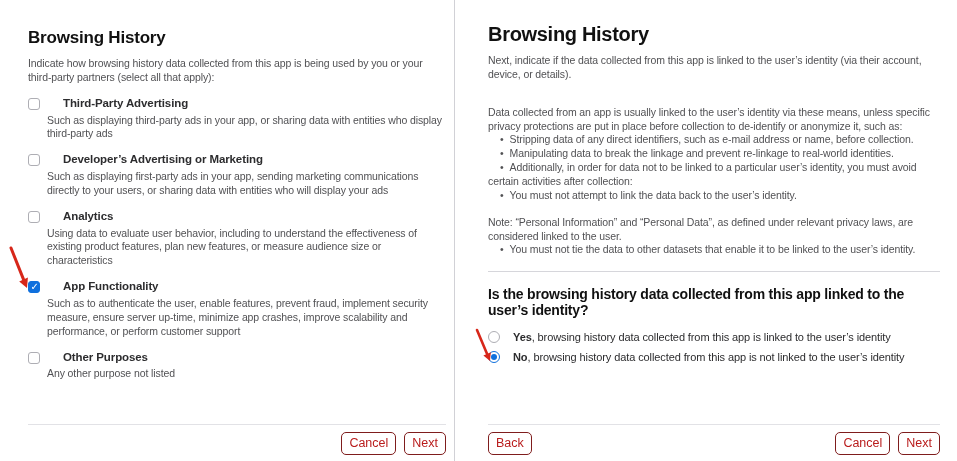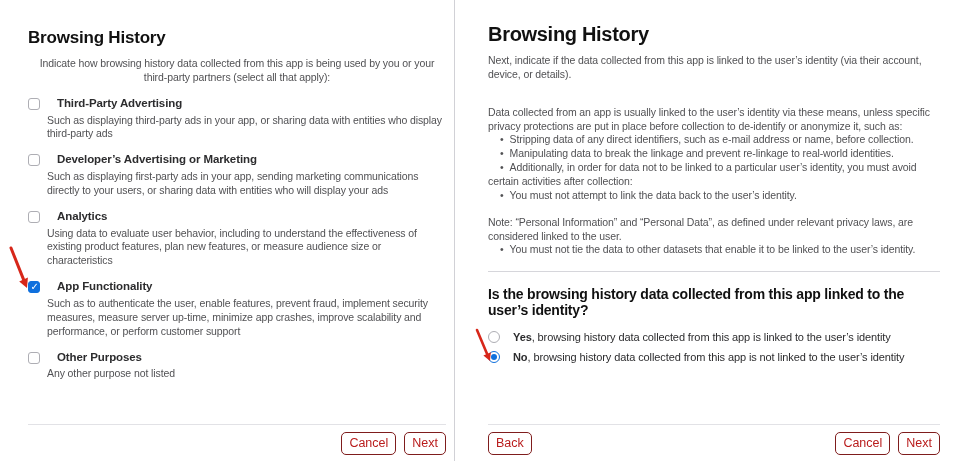--- a/index.html
+++ b/index.html
@@ -9,26 +9,26 @@
 
   
   .panel { position:relative; height:461px; }
   .panel-left  { width:455px; border-right:1px solid #d1d1d6; padding:0 8px 0 28px; }
   .panel-right { width:502px; padding:0 17px 0 33px; }
 
   
   .title-left  { font-size:17px; font-weight:bold; letter-spacing:-0.2px; margin-top:28px; color:#111; }
   .title-right { font-size:20px; font-weight:bold; letter-spacing:-0.3px; margin-top:23px; color:#111; }
   .body-txt { font-size:10.5px; line-height:1.32; letter-spacing:-0.1px; color:#515154; }
-  .intro { margin-top:9px;text-align:center; }
+  .intro { margin-top:9px; }
   .para  { margin-top:24px; }
 
   
   .option { margin-top:12px; }
-  .option-row { display:flex; align-items:flex-start; gap:17px; cursor:default; }
+  .option-row { display:flex; align-items:flex-start; gap:23px; cursor:default; }
   .checkbox { width:12px; height:12px; flex:0 0 12px; margin-top:1px; border:1px solid #aeaeb4;
     border-radius:3px; background:#fff; }
   .checkbox.checked { background:#0f70dd; border-color:#0f70dd; position:relative; }
   .checkbox.checked::after { content:"✓"; position:absolute; left:1.5px; top:-1px;
     font-size:10px; font-weight:bold; color:#fff; }
   .option-label { font-size:11.5px; font-weight:bold; letter-spacing:-0.1px; color:#2c2c2e; line-height:1.2; }
   .option-desc { margin:3px 0 0 19px; }
 
   
   .bullet { text-indent:12px; }
@@ -93,21 +93,21 @@
       </div>
       <p class="body-txt option-desc">Using data to evaluate user behavior, including to understand the effectiveness of existing product features, plan new features, or measure audience size or characteristics</p>
     </div>
 
 
     <div class="option">
       <div class="option-row">
         <span class="checkbox checked"></span>
         <span class="option-label">App Functionality</span>
       </div>
-      <p class="body-txt option-desc">Such as to authenticate the user, enable features, prevent fraud, implement security measures, measure server up-time, minimize app crashes, improve scalability and performance, or perform customer support</p>
+      <p class="body-txt option-desc">Such as to authenticate the user, enable features, prevent fraud, implement security measure, ensure server up-time, minimize app crashes, improve scalability and performance, or perform customer support</p>
     </div>
 
     <div class="option">
       <div class="option-row">
         <span class="checkbox"></span>
         <span class="option-label">Other Purposes</span>
       </div>
       <p class="body-txt option-desc">Any other purpose not listed</p>
     </div>
 

